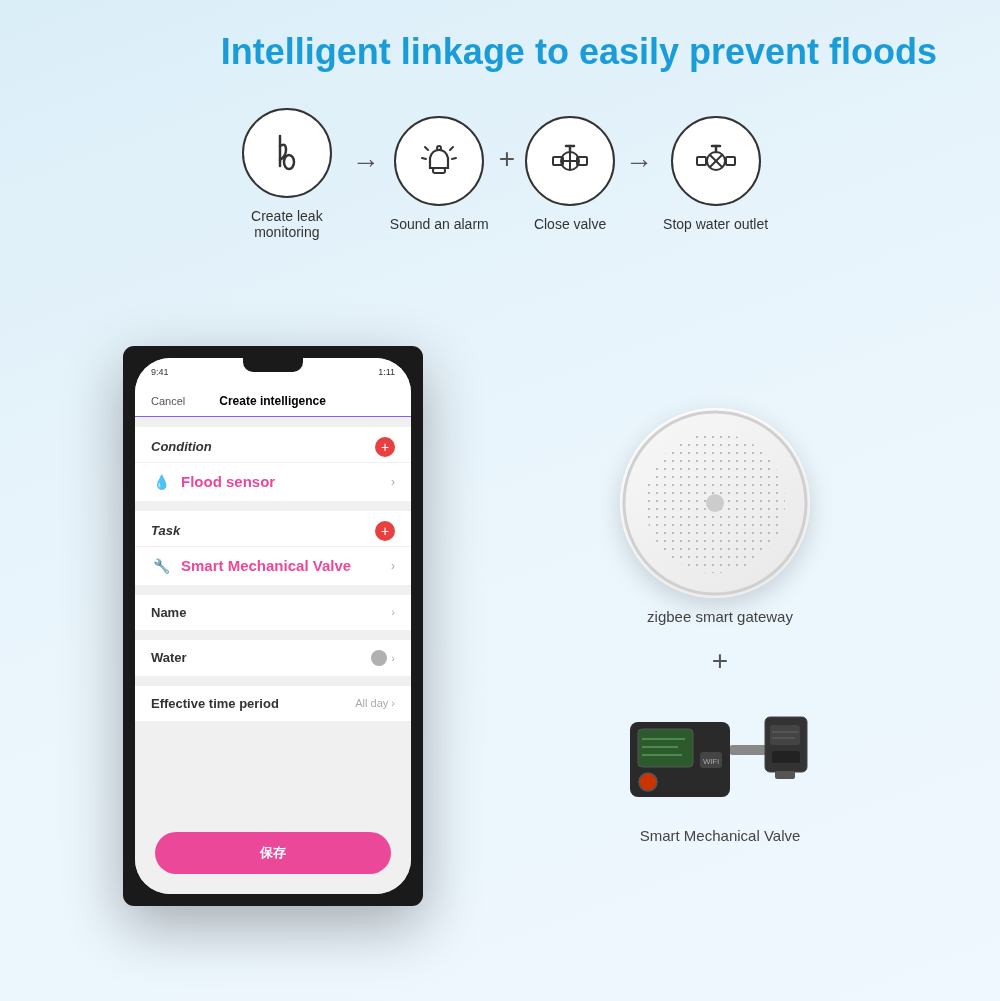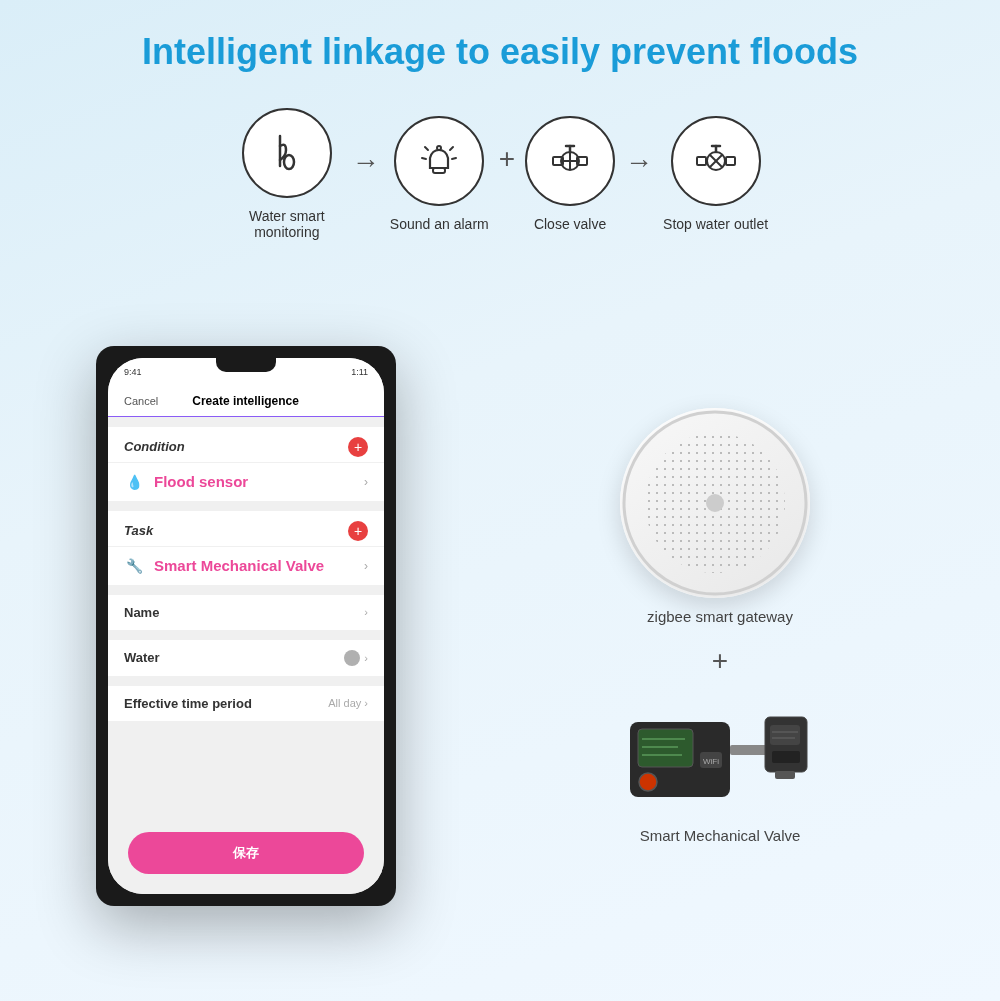--- a/index.html
+++ b/index.html
@@ -8,24 +8,24 @@
       height: 1001px;
       background: #e8f4fb;
       font-family: 'Arial', sans-serif;
       overflow: hidden;
     }
 
     .page-wrapper {
       width: 1000px;
       height: 1001px;
       background: linear-gradient(160deg, #daeef8 0%, #e8f4fb 40%, #f0f8ff 100%);
-      padding: 30px 36px;
+      padding: 30px 63px;
       display: flex;
       flex-direction: column;
-      align-items: center;
+      align-items: flex-end;
     }
 
     
     .main-title {
       font-size: 36px;
       font-weight: 800;
       color: #1a9cd8;
       text-align: center;
       margin-bottom: 35px;
       line-height: 1.2;
@@ -94,21 +94,21 @@
       flex: 0 0 420px;
       display: flex;
       align-items: center;
       justify-content: center;
     }
 
     .phone-mockup {
       width: 300px;
       height: 560px;
       background: #1a1a1a;
-      border-radius: 18px;
+      border-radius: 11px;
       padding: 12px;
       box-shadow: 0 20px 60px rgba(0,0,0,0.3);
       position: relative;
     }
 
     .phone-screen {
       width: 100%;
       height: 100%;
       background: #f5f5f5;
       border-radius: 35px;
@@ -377,21 +377,21 @@
   <div class="flow-row">
 
     <div class="flow-item">
       <div class="flow-circle">
         <svg width="50" height="50" viewBox="0 0 50 50">
           <line x1="18" y1="8" x2="18" y2="38" stroke="#333" stroke-width="2.5" stroke-linecap="round"></line>
           <path d="M18 18 Q24 14 24 22 Q24 28 18 32" fill="none" stroke="#333" stroke-width="2.5" stroke-linecap="round"></path>
           <ellipse cx="27" cy="34" rx="5" ry="7" fill="none" stroke="#333" stroke-width="2.5"></ellipse>
         </svg>
       </div>
-      <span class="flow-label">Water smart monitoring</span>
+      <span class="flow-label">Create leak monitoring</span>
     </div>
 
     <span class="flow-arrow">→</span>
 
     <div class="flow-item">
       <div class="flow-circle">
         <svg width="50" height="50" viewBox="0 0 50 50">
 
           <rect x="19" y="32" width="12" height="5" rx="2" fill="none" stroke="#333" stroke-width="2"></rect>
           <path d="M25 14 Q32 14 34 22 L34 32 L16 32 L16 22 Q18 14 25 14Z" fill="none" stroke="#333" stroke-width="2.2"></path>

